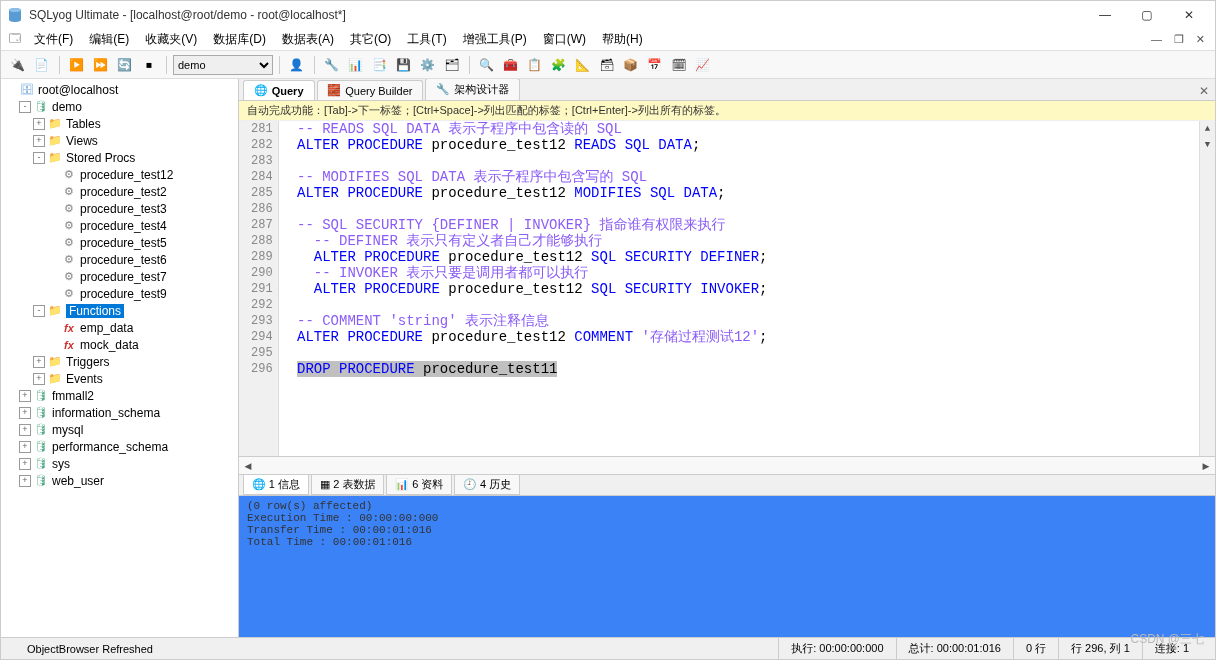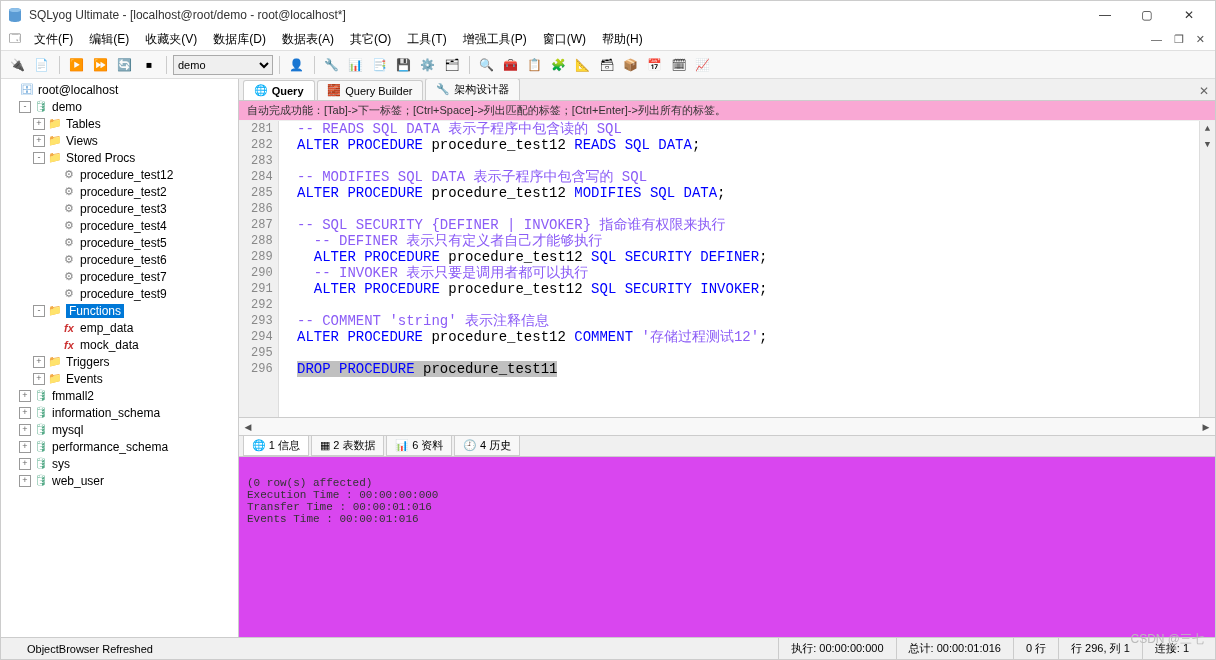--- a/index.html
+++ b/index.html
@@ -23,36 +23,36 @@
 .tree { padding: 2px 0; }
 .tree-node { display: flex; align-items: center; padding: 1px 4px; white-space: nowrap; cursor: default; height: 17px; }
 .tree-toggle { width: 12px; height: 12px; display: inline-flex; align-items: center; justify-content: center; font-size: 9px; color: #666; margin-right: 2px; border: 1px solid #999; line-height: 1; }
 .tree-spacer { width: 14px; display: inline-block; }
 .tree-icon { width: 16px; height: 16px; margin-right: 3px; display: inline-flex; align-items: center; justify-content: center; font-size: 11px; }
 .tree-label.selected { background: #0078d7; color: #fff; padding: 0 3px; }
 .main { flex: 1; display: flex; flex-direction: column; overflow: hidden; }
 .editor-tabs { height: 22px; display: flex; align-items: flex-end; background: #f0f0f0; border-bottom: 1px solid #ccc; padding-left: 4px; position: relative; }
 .editor-tab { padding: 3px 10px; font-size: 11px; border: 1px solid #ccc; border-bottom: none; background: #f8f8f8; margin-right: 2px; display: flex; align-items: center; gap: 4px; border-radius: 3px 3px 0 0; }
 .editor-tab.active { background: #fff; font-weight: bold; }
-.hint-bar { height: 20px; padding: 2px 8px; font-size: 11px; color: #333; background: #f9a8d4; border-bottom: 1px solid #eee; }
+.hint-bar { height: 20px; padding: 2px 8px; font-size: 11px; color: #333; background: #fef9c3; border-bottom: 1px solid #eee; }
 .editor { flex: 1; display: flex; overflow: hidden; background: #fff; font-family: "Courier New", monospace; font-size: 14px; line-height: 16px; position: relative; }
 .gutter { width: 40px; background: #f0f0f0; text-align: right; padding-right: 6px; color: #888; font-size: 12px; border-right: 1px solid #ddd; }
 .code { flex: 1; padding-left: 6px; white-space: pre; overflow: auto; }
 .code-line { height: 16px; padding-left: 12px; }
 .kw { color: #0000ff; }
 .cm { color: #8b5cf6; }
 .str { color: #8b5cf6; }
 .ident { color: #000; }
 .sel { background: #c0c0c0; }
 .editor-end { height: 18px; border-top: 1px solid #ccc; background: #f8f8f8; display: flex; align-items: center; }
 .hscroll-arrow { width: 18px; height: 16px; display: flex; align-items: center; justify-content: center; font-size: 9px; color: #555; }
 .results-tabs { height: 22px; display: flex; align-items: flex-end; background: #f0f0f0; border-top: 1px solid #ccc; border-bottom: 1px solid #ccc; padding-left: 4px; }
 .result-tab { padding: 2px 8px; font-size: 11px; border: 1px solid #ccc; background: #f8f8f8; margin-right: 2px; display: flex; align-items: center; gap: 3px; }
 .result-tab.active { background: #fff; }
-.results-body { height: 180px; padding: 20px 8px; font-family: "Courier New", monospace; font-size: 11px; color: #333; background: #d946ef; overflow: auto; }
+.results-body { height: 141px; padding: 4px 8px; font-family: "Courier New", monospace; font-size: 11px; color: #333; background: #3b82f6; overflow: auto; }
 .status-bar { height: 22px; display: flex; align-items: center; background: #f0f0f0; border-top: 1px solid #ccc; font-size: 11px; padding: 0 14px; }
 .status-cell { padding: 0 12px; border-left: 1px solid #ccc; height: 100%; display: flex; align-items: center; }
 .status-cell:first-child { border-left: none; flex: 1; }
 .watermark { position: absolute; right: 12px; bottom: 12px; color: #bbb; font-size: 12px; }
 .vscroll-stub { position: absolute; right: 0; top: 0; bottom: 0; width: 16px; background: #f0f0f0; border-left: 1px solid #ddd; }
 .vscroll-up, .vscroll-down { height: 16px; display: flex; align-items: center; justify-content: center; font-size: 9px; color: #555; }
 .close-tab { margin-left: auto; padding: 2px 6px; font-size: 12px; color: #666; }
 .ic-folder { color: #d9a84e; }
 .ic-db { color: #5a8; }
 .ic-proc { color: #888; }
@@ -377,21 +377,21 @@
         <div class="result-tab">
             <span>🕘</span>
             <span>4 历史</span>
           </div>
       </div>
 
       <div class="results-body">
         <div>(0 row(s) affected)</div>
         <div><span>Execution Time : </span><span>00:00:00:000</span></div>
         <div><span>Transfer Time  : </span><span>00:00:01:016</span></div>
-        <div><span>Events Time     : </span><span>00:00:01:016</span></div>
+        <div><span>Total Time     : </span><span>00:00:01:016</span></div>
       </div>
     </div>
   </div>
 
   <div class="status-bar">
     <div class="status-cell">ObjectBrowser Refreshed</div>
     <div class="status-cell">执行: 00:00:00:000</div>
     <div class="status-cell">总计: 00:00:01:016</div>
     <div class="status-cell">0 行</div>
     <div class="status-cell">行 296, 列 1</div>

